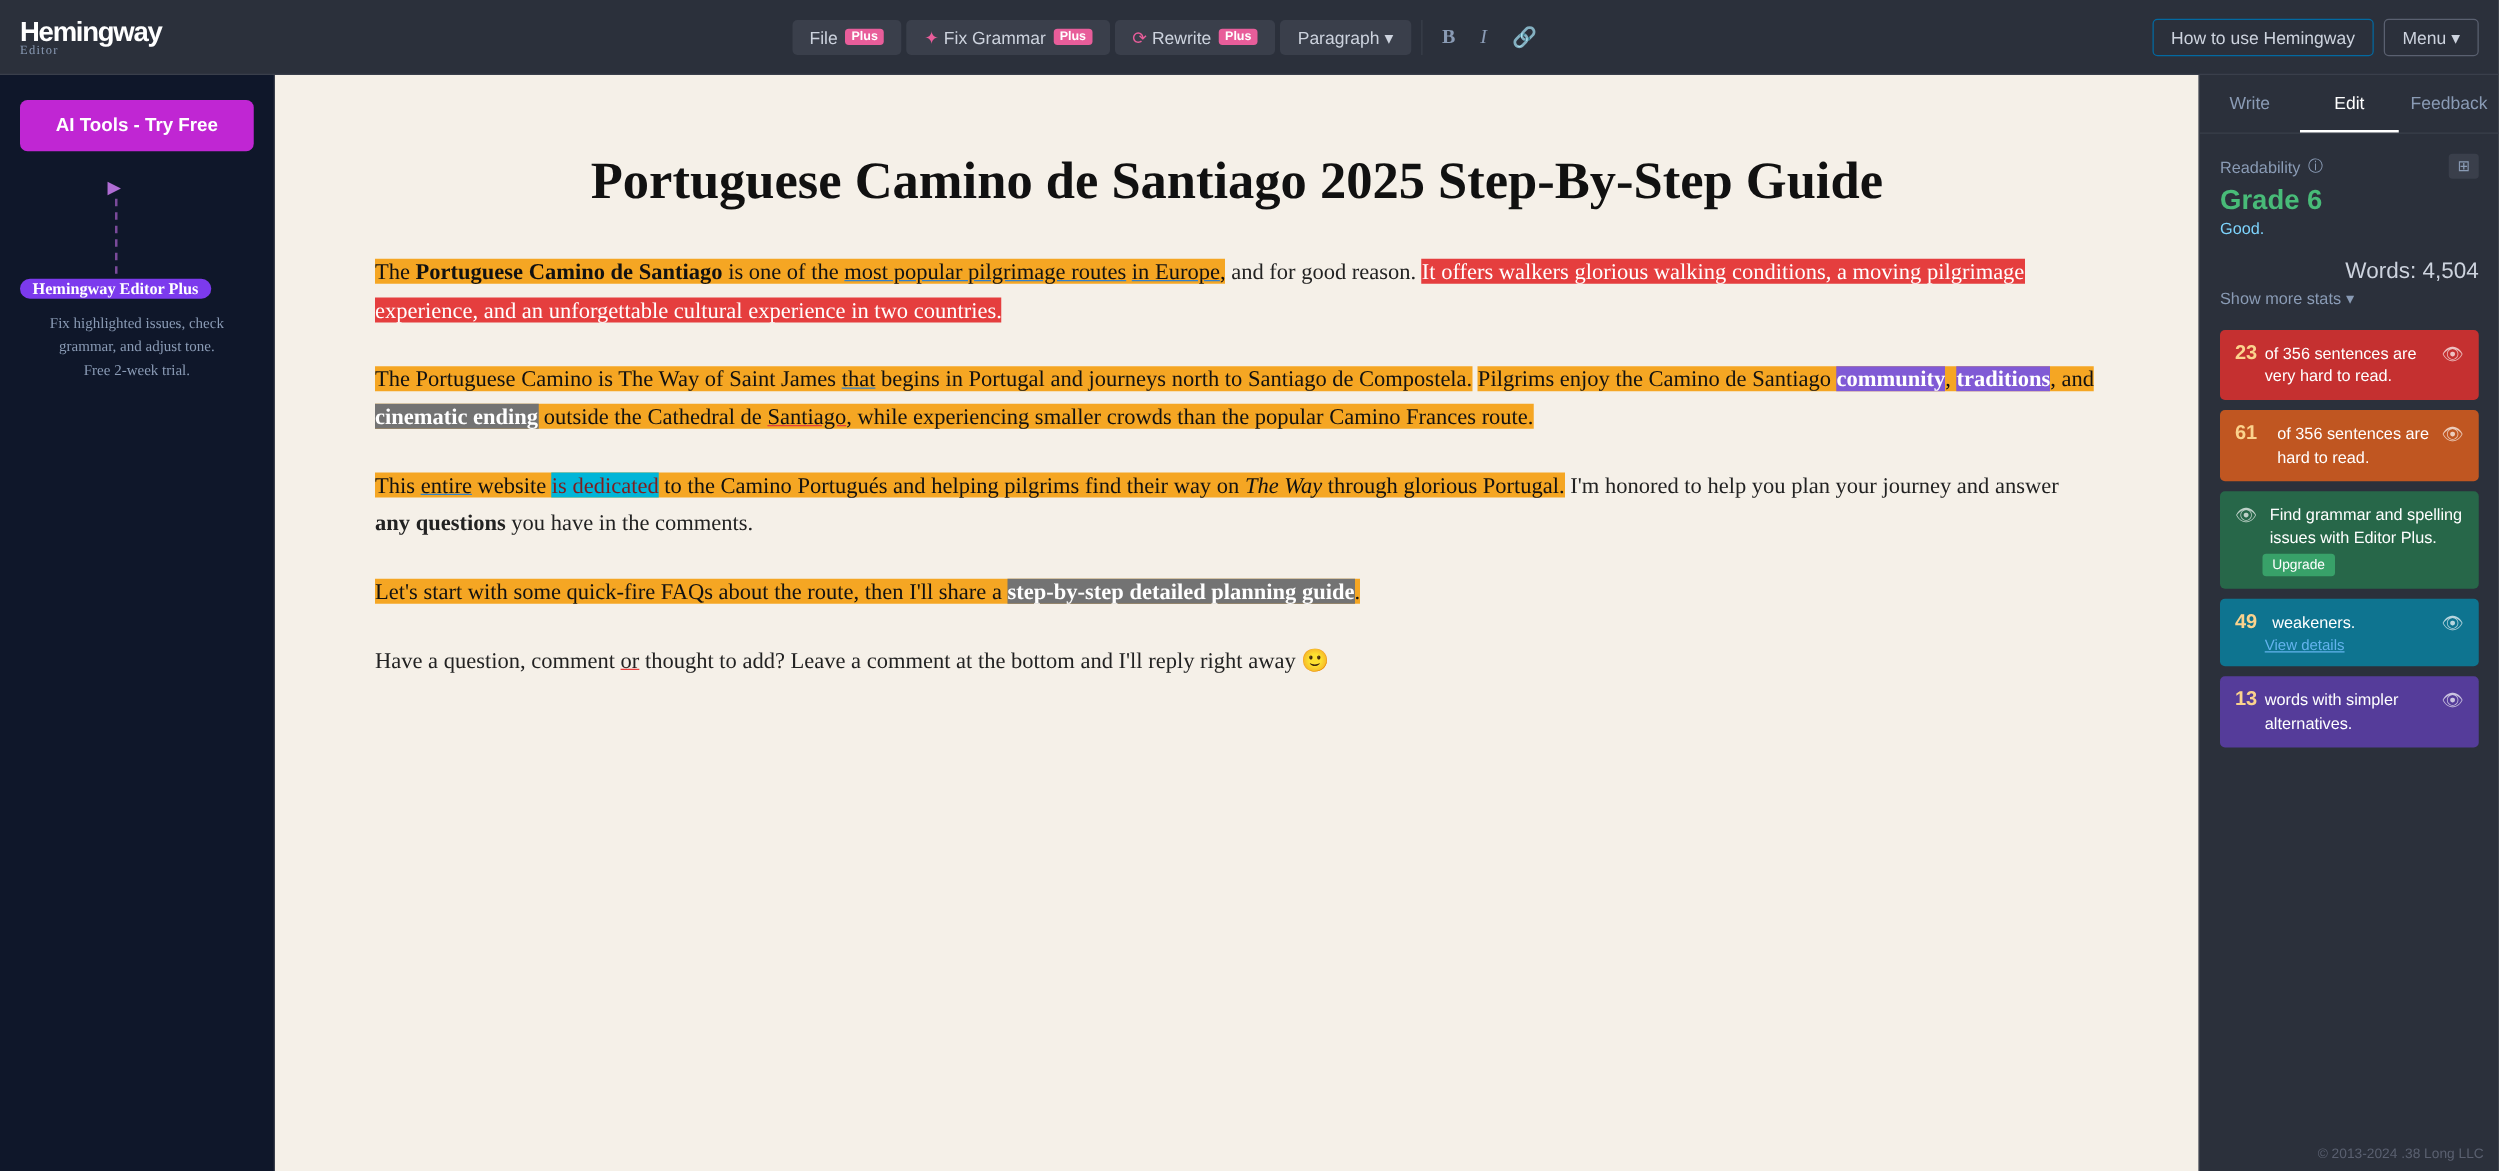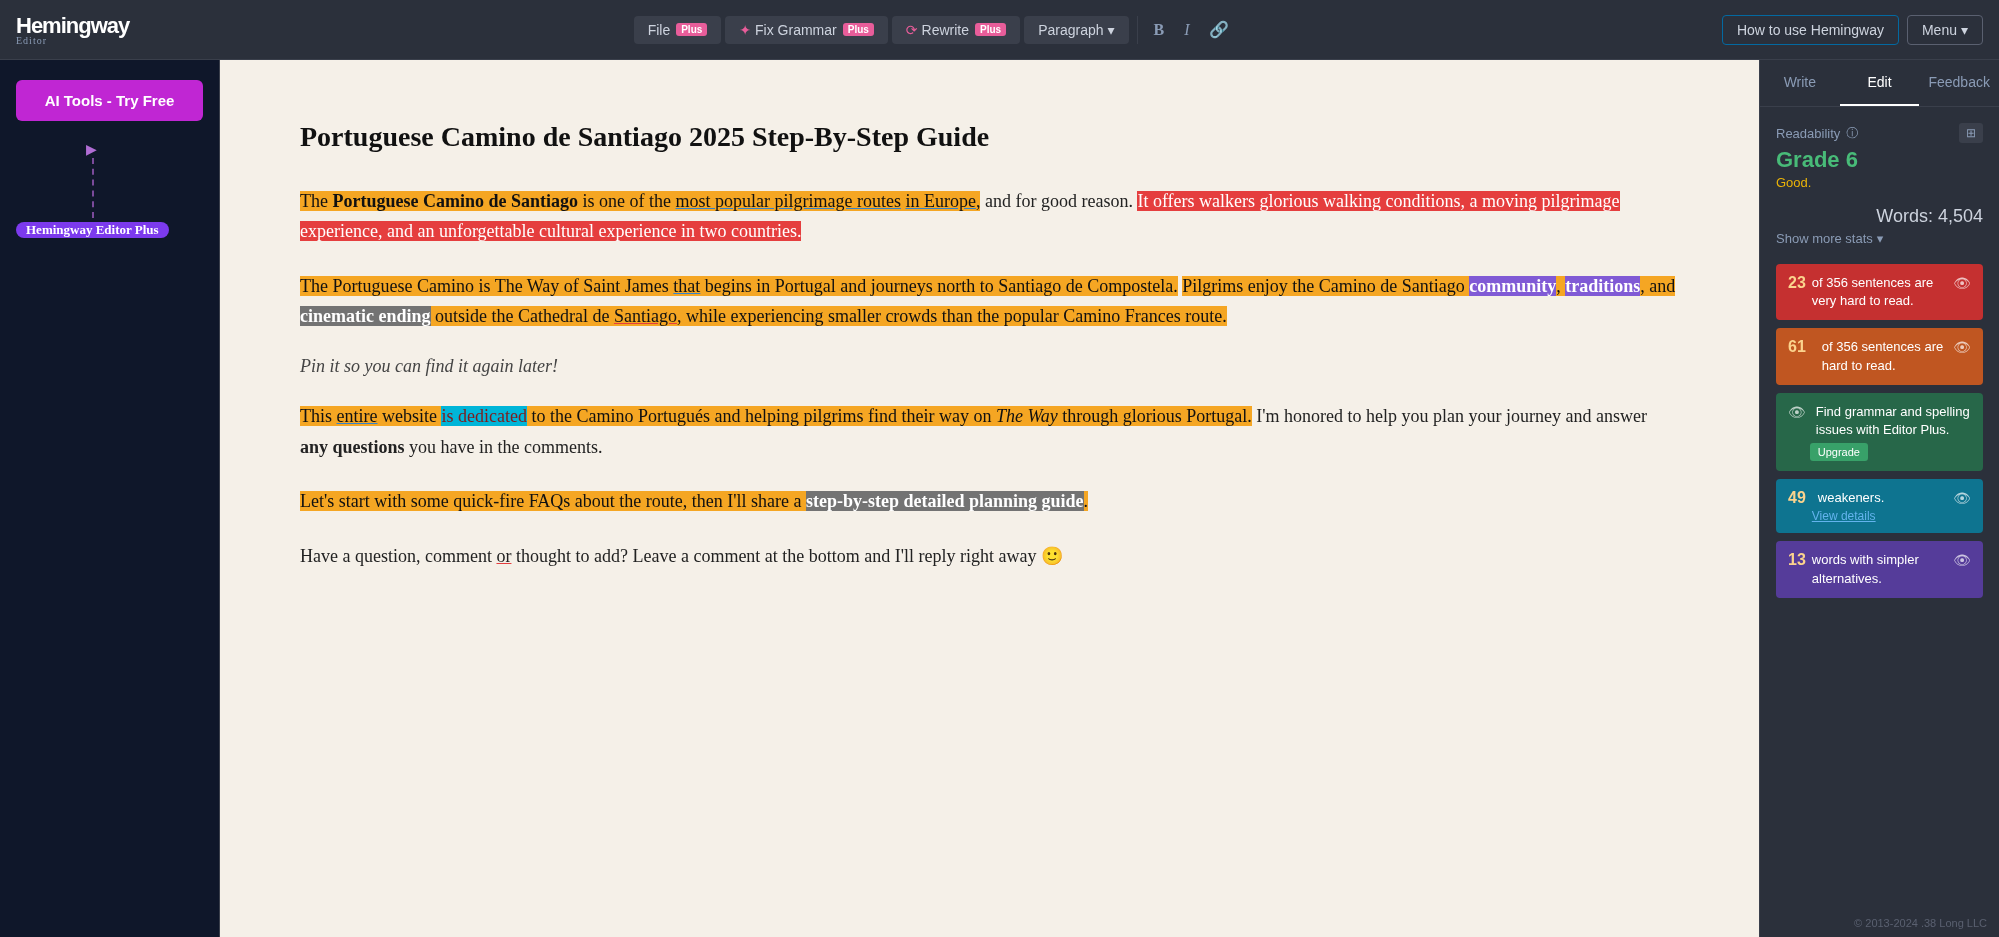--- a/index.html
+++ b/index.html
@@ -68,22 +68,23 @@
       padding: 0 10px; border-radius: 12px; margin-bottom: 10px; display: inline-block;
     }
     .sidebar-desc { color: #8a9bb5; font-size: 12px; text-align: center; line-height: 1.6; }
 
     
     #content {
       flex: 1; background: #f5f0e8; color: #222; overflow-y: auto;
       padding: 60px 80px 60px 80px; font-family: Georgia, serif;
     }
     #article-title {
-      font-size: 28px; font-weight: bold; color: #111; margin-bottom: 32px; line-height: 1.2;
+      font-size: 42px; font-weight: bold; color: #111; margin-bottom: 32px; line-height: 1.2;
       font-family: Georgia, serif;
+      text-align: center;
     }
 
     .para { margin-bottom: 24px; font-size: 18px; line-height: 1.7; }
     .para-italic { font-style: italic; color: #444; font-size: 18px; margin-bottom: 24px; }
 
     
     .hl-yellow { background: #f5a623; color: #111; }
     .hl-red { background: #e53e3e; color: #fff; }
     .hl-orange { background: #737373; color: #fff; }
     .hl-cyan { background: #00b5d8; color: #7f1d1d; }
@@ -106,21 +107,21 @@
 
     #stats-panel { padding: 16px; }
     .readability-row { display: flex; align-items: center; gap: 6px; margin-bottom: 4px; }
     .readability-label { font-family: Arial, sans-serif; font-size: 13px; color: #8a9bb5; }
     .readability-icon { color: #8a9bb5; font-size: 12px; cursor: pointer; }
     .readability-chart-btn {
       margin-left: auto; background: #3a3f4b; border: none; color: #8a9bb5;
       padding: 3px 7px; border-radius: 3px; cursor: pointer; font-size: 12px;
     }
     .grade-text { font-size: 22px; font-weight: bold; color: #48bb78; font-family: Arial, sans-serif; margin-bottom: 2px; }
-    .good-text { font-size: 13px; color: #eab308; font-family: Arial, sans-serif; margin-bottom: 16px; }
+    .good-text { font-size: 13px; color: #7dd3fc; font-family: Arial, sans-serif; margin-bottom: 16px; }
 
     .words-row { font-family: Arial, sans-serif; font-size: 18px; color: #cdd3de; margin-bottom: 4px; text-align: right; }
     .show-more-link {
       display: flex; align-items: center; gap: 4px; font-family: Arial, sans-serif;
       font-size: 13px; color: #8a9bb5; cursor: pointer; background: none; border: none;
       margin-bottom: 18px;
     }
 
     .stat-card {
       border-radius: 4px; padding: 10px 12px; margin-bottom: 8px; display: flex;
@@ -207,38 +208,39 @@
 
 <div id="main">
 
   <div id="sidebar">
     <button class="ai-tools-btn">
       <span>AI Tools - Try Free</span>
     </button>
     <div class="sidebar-arrow">▶</div>
     <div class="sidebar-dashed-line"></div>
     <div class="sidebar-badge">Hemingway Editor Plus</div>
+    <div class="sidebar-desc" style="white-space:pre-line;">Fix highlighted issues, check grammar, and adjust tone.
+Free 2-week trial.</div>
   </div>
 
   <div id="content">
     <h1 id="article-title">Portuguese Camino de Santiago 2025 Step-By-Step Guide</h1>
 
     <p class="para">
       <span class="hl-yellow">The <span class="bold">Portuguese Camino de Santiago</span> is one of the <span class="underline-blue">most popular pilgrimage routes</span> <span class="underline-blue">in Europe</span>,</span>
       <span> and for good reason. </span>
       <span class="hl-red">It offers walkers glorious walking conditions, a moving pilgrimage experience, and an unforgettable cultural experience in two countries.</span>
     </p>
 
     <p class="para">
       <span class="hl-yellow">The Portuguese Camino is The Way of Saint James <span class="underline-blue">that</span> begins in Portugal and journeys north to Santiago de Compostela.</span>
       <span> </span>
       <span class="hl-yellow">Pilgrims enjoy the Camino de Santiago <span class="hl-purple bold">community</span>, <span class="hl-purple bold">traditions</span>, and <span class="hl-orange bold">cinematic ending</span> outside the Cathedral de <span class="underline-red">Santiago</span>, while experiencing smaller crowds than the popular Camino Frances route.</span>
     </p>
 
-    <p class="para-italic">Pin it so you can find it again later!</p>
 
     <p class="para">
       <span class="hl-yellow">This <span class="underline-blue">entire</span> website <span class="hl-cyan">is dedicated</span> to the Camino Portugués and helping pilgrims find their way on <em>The Way</em> through glorious Portugal.</span>
       <span> I'm honored to help you plan your journey and answer <span class="bold">any questions</span> you have in the comments.</span>
     </p>
 
     <p class="para">
       <span class="hl-yellow">Let's start with some quick-fire FAQs about the route, then I'll share a <span class="hl-orange bold">step-by-step detailed planning guide</span>.</span>
     </p>
 

